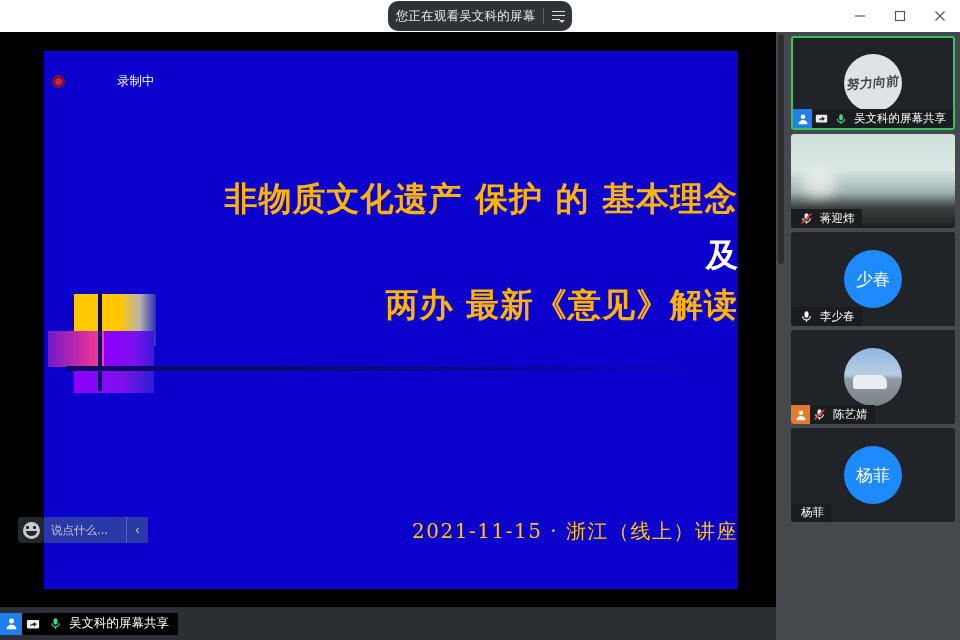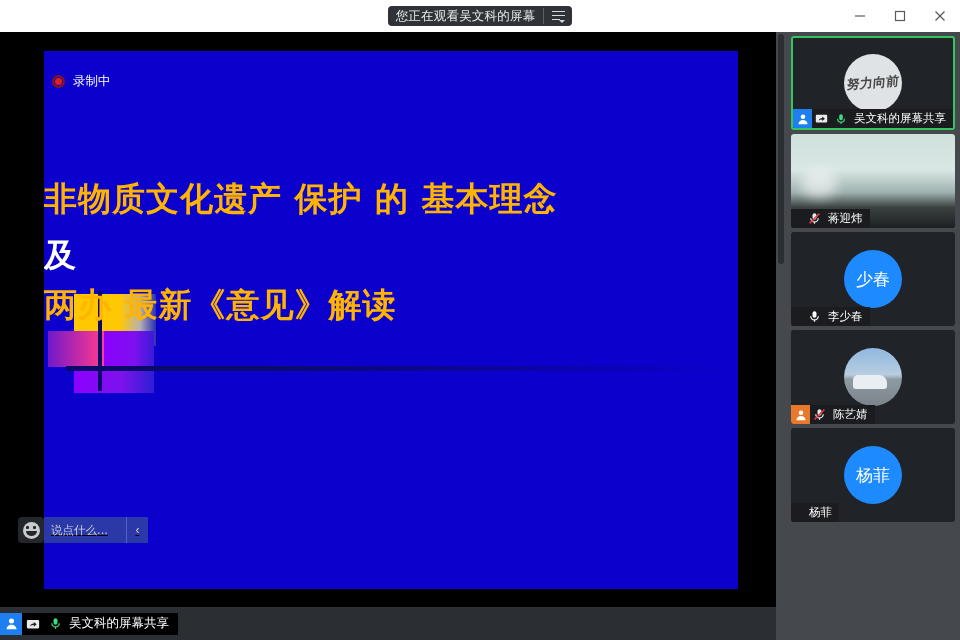--- a/index.html
+++ b/index.html
@@ -14,22 +14,22 @@
   .titlebar {
     position: absolute; left: 0; top: 0;
     width: 960px; height: 32px;
     background: #ffffff;
     display: flex; align-items: center; justify-content: center;
   }
   .title-pill {
     display: flex; align-items: center;
     background: #2f3338;
     color: #e8eaec;
-    height: 20px;
-    border-radius: 4px;
+    height: 30px;
+    border-radius: 10px;
     padding: 0 0 0 8px;
     font-size: 12.5px;
     line-height: 22px;
     white-space: nowrap;
   }
   .title-pill-text { letter-spacing: 0.2px; }
   .title-pill-sep {
     width: 1px; height: 16px;
     background: #5a6066;
     margin: 0 0 0 8px;
@@ -91,21 +91,21 @@
     position: absolute; left: 0px; top: 22px;
     display: flex; align-items: center; gap: 8px;
     padding-left: 8px;
   }
   .rec-dot {
     width: 13px; height: 13px; border-radius: 50%;
     border: 2px solid #8a1414;
     background: #e02020;
     box-shadow: inset 0 0 0 1px #0c00cc;
   }
-  .rec-label { color: #ffffff; font-size: 12.5px; }
+  .rec-label { color: #ffffff; font-size: 12.5px; margin-left: 44px; }
 
   
   .deco { position: absolute; left: 0; top: 0; width: 694px; height: 538px; pointer-events: none; }
   .d-yellow {
     position: absolute; left: 30px; top: 243px;
     width: 46px; height: 52px;
     background: #ffc800;
   }
   .d-yellow-fade {
     position: absolute; left: 76px; top: 243px;
@@ -135,21 +135,21 @@
   .d-hline {
     position: absolute; left: 22px; top: 315px;
     width: 660px; height: 5px;
     background: linear-gradient(90deg, #0a0a6b 0%, #0a0a6b 30%, rgba(10,10,107,0) 100%);
   }
 
   
   .slide-text {
     position: absolute; left: 0; top: 0;
     width: 694px; height: 398px;
-    text-align: left;
+    text-align: right;
   }
   .s-title1 {
     position: absolute; left: 0; top: 126px; width: 694px;
     color: #ffb400; font-size: 33px; font-weight: bold;
     letter-spacing: 1px;
     font-family: "DejaVu Sans", "Liberation Sans", sans-serif;
   }
   .s-title2 {
     position: absolute; left: 0; top: 183px; width: 694px;
     color: #ffffff; font-size: 32px; font-weight: bold;
@@ -173,21 +173,21 @@
   }
   .s-date {
     position: absolute; left: 0; top: 467px; width: 694px;
     color: #ffc800; font-size: 20px; letter-spacing: 1.5px;
     font-family: "DejaVu Serif", "Liberation Serif", serif;
   }
 
   
   .composer {
     position: absolute; left: 18px; top: 485px;
-    display: flex; align-items: center; text-decoration: underline;
+    display: flex; align-items: center;
   }
   .emoji-btn {
     width: 26px; height: 26px; border-radius: 4px;
     background: #23262b;
     display: flex; align-items: center; justify-content: center;
     cursor: pointer;
   }
   .emoji-face {
     width: 17px; height: 17px; border-radius: 50%;
     background: #c8ccd0; position: relative;
@@ -353,21 +353,21 @@
   }
   .badge-icon {
     width: 19px; height: 19px;
     display: flex; align-items: center; justify-content: center;
   }
   .tile-name {
     color: #ffffff; font-size: 11.5px;
     margin-left: 4px; white-space: nowrap;
     font-family: "DejaVu Sans", "Liberation Sans", sans-serif;
   }
-  .tile-bar.plain { padding-left: 14px; }
+  .tile-bar.plain { padding-left: 6px; }
 </style>
 </head>
 <body>
 
 <div class="titlebar">
   <div class="title-pill">
     <span class="title-pill-text">您正在观看吴文科的屏幕</span>
     <span class="title-pill-sep"></span>
     <span class="title-pill-menu">
       <span class="hamburger">
@@ -411,20 +411,21 @@
         <div class="d-purple1"></div>
         <div class="d-purple2"></div>
         <div class="d-hline"></div>
         <div class="d-vline"></div>
       </div>
 
       <div class="slide-text">
         <div class="s-title1">非物质文化遗产 保护 的 基本理念</div>
         <div class="s-title2">及</div>
         <div class="s-title3">两办 最新《意见》解读</div>
+        <div class="s-date">2021-11-15 · 浙江（线上）讲座</div>
       </div>
 
       <div class="rec">
         <span class="rec-dot"></span>
         <span class="rec-label">录制中</span>
       </div>
     </div>
 
     <div class="composer">
       <div class="emoji-btn">

